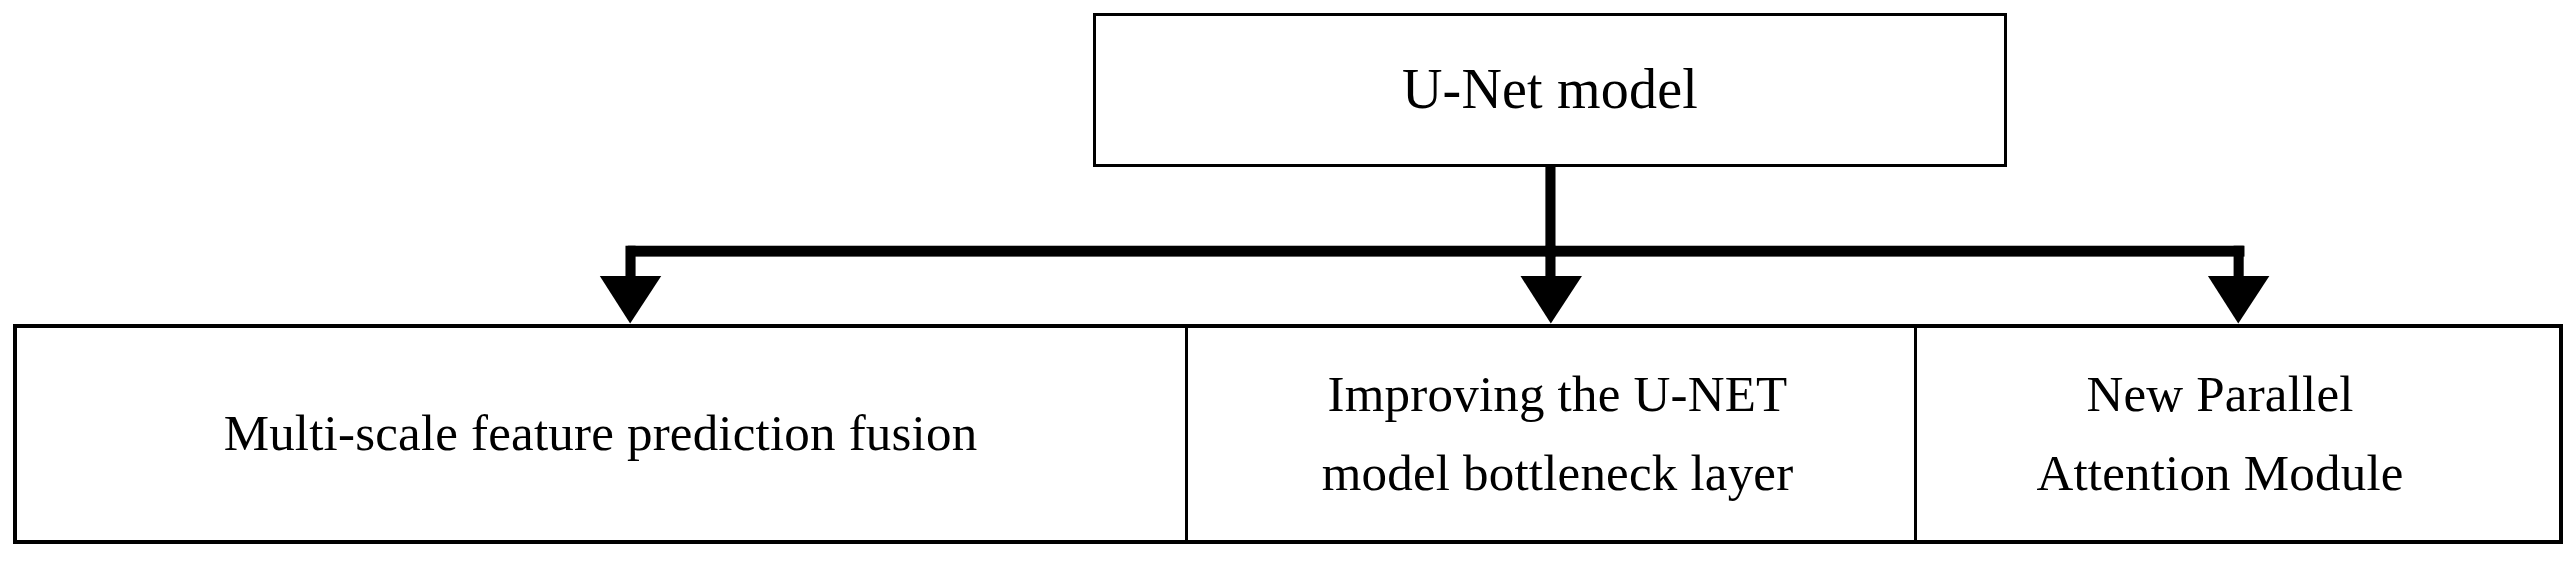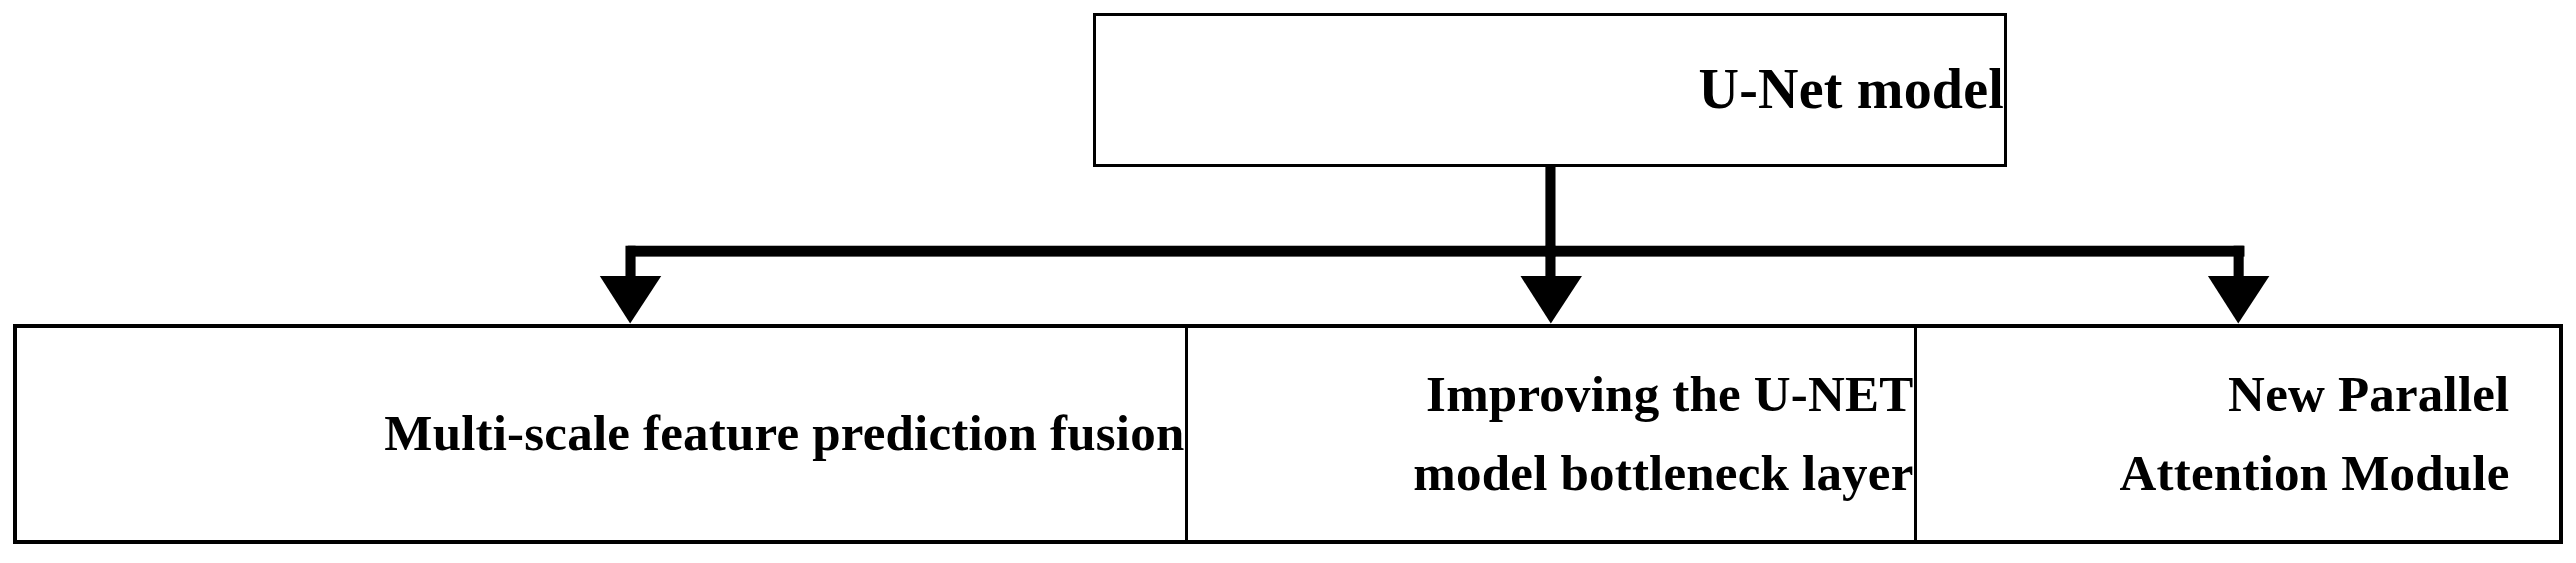--- a/index.html
+++ b/index.html
@@ -32,25 +32,25 @@
     box-sizing: border-box;
     background: transparent;
     display: flex;
     align-items: center;
     justify-content: center;
     text-align: center;
   }
   .node-label {
     display: block;
     width: 100%;
-    text-align: right;
+    text-align: center;
     line-height: 1.28;
     letter-spacing: 0.2px;
     white-space: pre-line;
-    font-weight: 700;
+    font-weight: 400;
   }
   
   #root-node {
     left: 1093px;
     top: 13.2px;
     width: 914px;
     height: 154px;
     border: 3.9px solid #000000;
   }
   #root-node .node-label {

